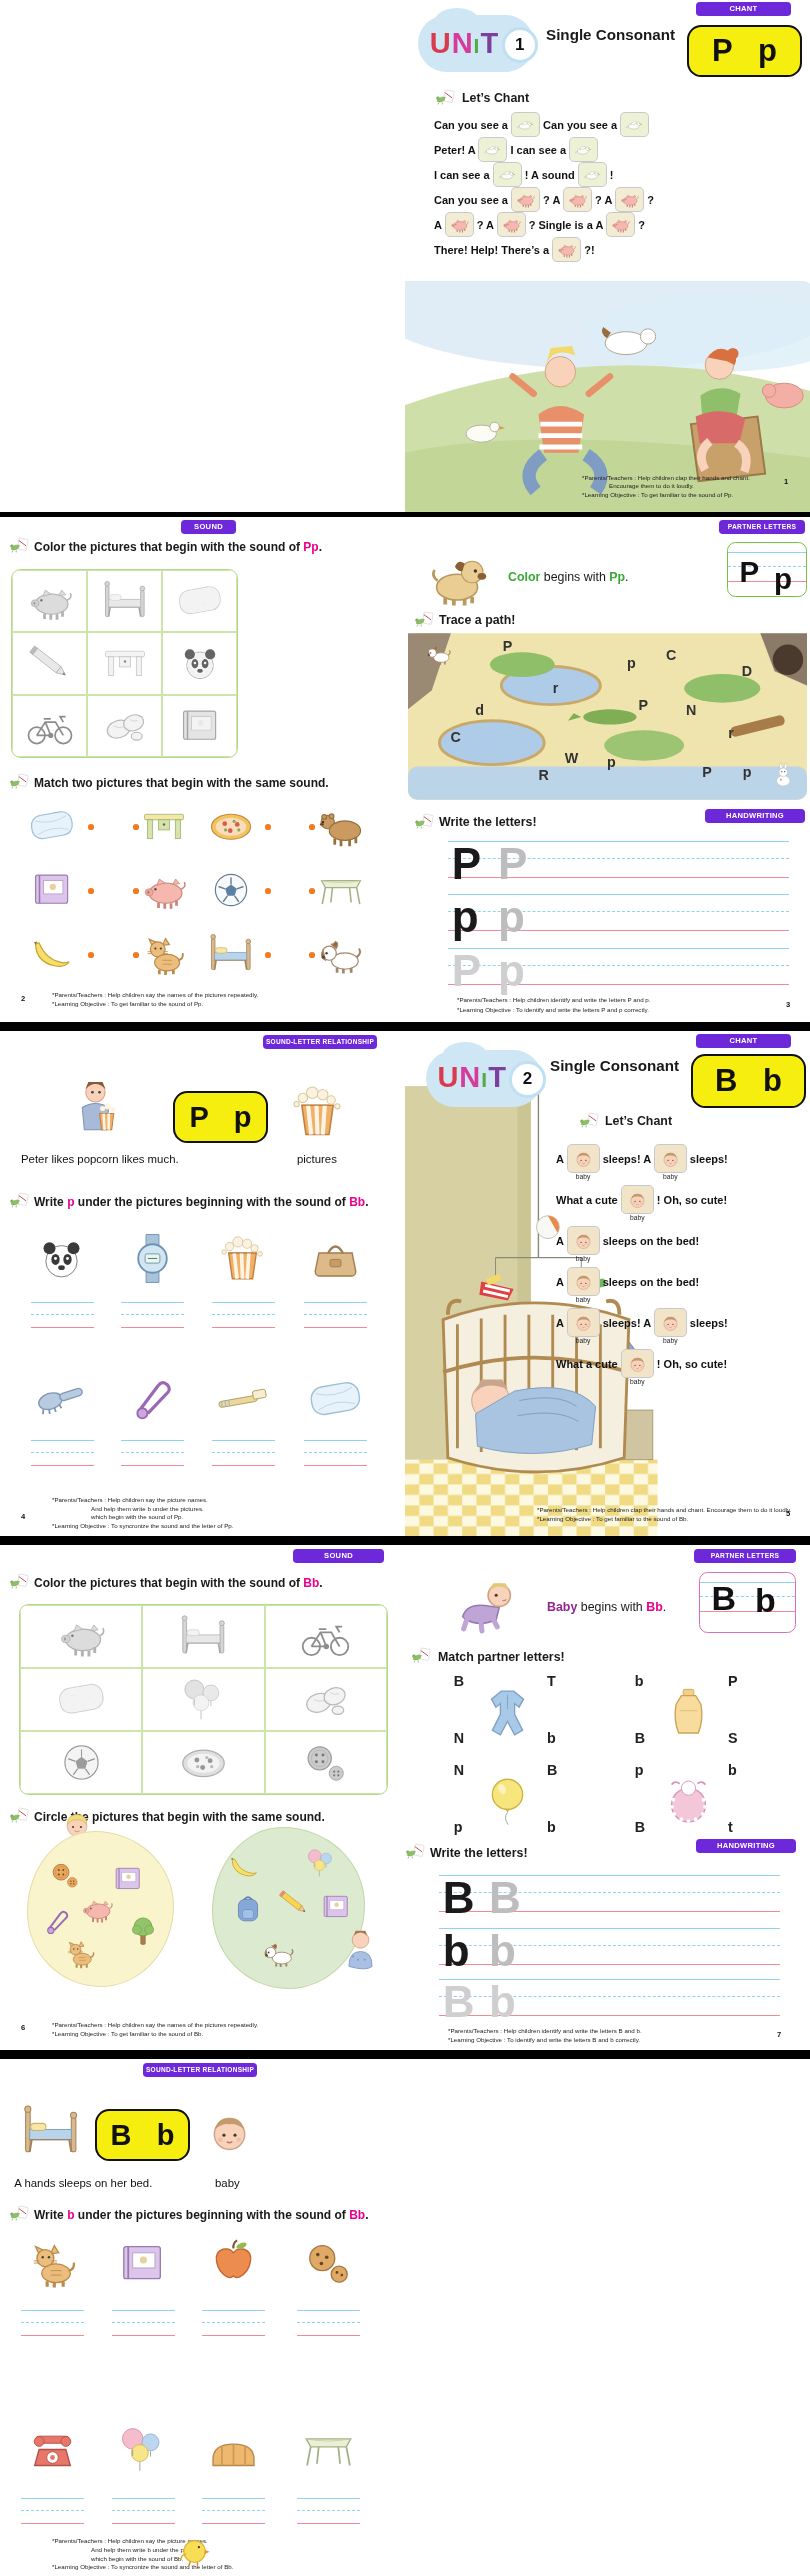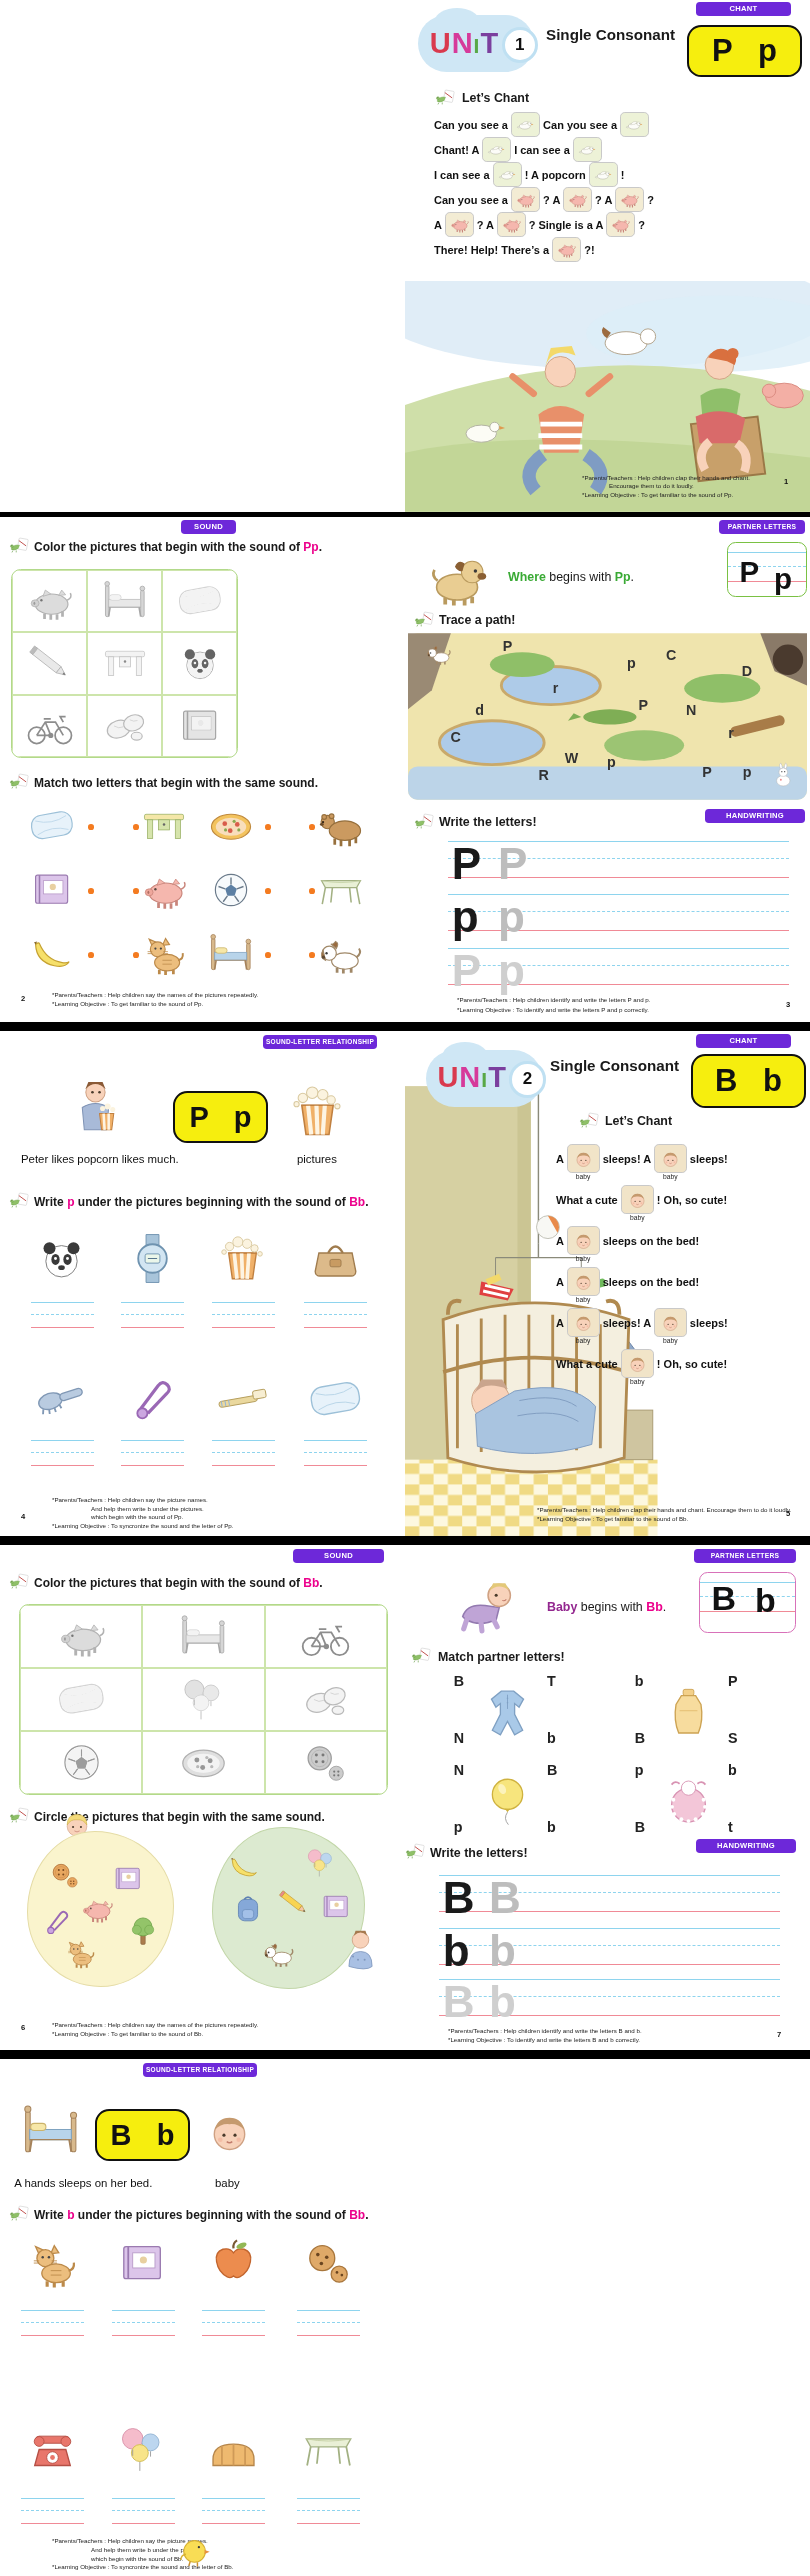--- a/index.html
+++ b/index.html
@@ -84,21 +84,21 @@
                 <circle cx="46.5" cy="29" r="1.1" fill="#333"></circle>
                 <path d="M13 38l-7 2 6 3z" fill="#fcfcf8" stroke="#b0b0a0"></path>
               </svg></span></span><span> Can you see a </span><span class="cardwrap"><span class="card" style="background:#edf2d7"><svg viewBox="0 0 64 64" width="100%" height="100%" preserveAspectRatio="xMidYMid meet">
                 <ellipse cx="30" cy="37" rx="17" ry="9" fill="#fcfcf8" stroke="#b0b0a0" stroke-width="1.5"></ellipse>
                 <path d="M20 33q6-12 20-10l-6 8z" fill="#fcfcf8" stroke="#b0b0a0"></path>
                 <circle cx="45" cy="30" r="5.5" fill="#fcfcf8" stroke="#b0b0a0"></circle>
                 <path d="M50 29.5l6 2-6 2.5z" fill="#e09a4e"></path>
                 <circle cx="46.5" cy="29" r="1.1" fill="#333"></circle>
                 <path d="M13 38l-7 2 6 3z" fill="#fcfcf8" stroke="#b0b0a0"></path>
               </svg></span></span></div>
-        <div class="chant-line" style="height: 25px;"><span>Chant! A </span><span class="cardwrap"><span class="card" style="background:#edf2d7"><svg viewBox="0 0 64 64" width="100%" height="100%" preserveAspectRatio="xMidYMid meet">
+        <div class="chant-line" style="height: 25px;"><span>Peter! A </span><span class="cardwrap"><span class="card" style="background:#edf2d7"><svg viewBox="0 0 64 64" width="100%" height="100%" preserveAspectRatio="xMidYMid meet">
                 <ellipse cx="30" cy="37" rx="17" ry="9" fill="#fcfcf8" stroke="#b0b0a0" stroke-width="1.5"></ellipse>
                 <path d="M20 33q6-12 20-10l-6 8z" fill="#fcfcf8" stroke="#b0b0a0"></path>
                 <circle cx="45" cy="30" r="5.5" fill="#fcfcf8" stroke="#b0b0a0"></circle>
                 <path d="M50 29.5l6 2-6 2.5z" fill="#e09a4e"></path>
                 <circle cx="46.5" cy="29" r="1.1" fill="#333"></circle>
                 <path d="M13 38l-7 2 6 3z" fill="#fcfcf8" stroke="#b0b0a0"></path>
               </svg></span></span><span> I can see a </span><span class="cardwrap"><span class="card" style="background:#edf2d7"><svg viewBox="0 0 64 64" width="100%" height="100%" preserveAspectRatio="xMidYMid meet">
                 <ellipse cx="30" cy="37" rx="17" ry="9" fill="#fcfcf8" stroke="#b0b0a0" stroke-width="1.5"></ellipse>
                 <path d="M20 33q6-12 20-10l-6 8z" fill="#fcfcf8" stroke="#b0b0a0"></path>
                 <circle cx="45" cy="30" r="5.5" fill="#fcfcf8" stroke="#b0b0a0"></circle>
@@ -106,21 +106,21 @@
                 <circle cx="46.5" cy="29" r="1.1" fill="#333"></circle>
                 <path d="M13 38l-7 2 6 3z" fill="#fcfcf8" stroke="#b0b0a0"></path>
               </svg></span></span></div>
         <div class="chant-line" style="height: 25px;"><span>I can see a </span><span class="cardwrap"><span class="card" style="background:#edf2d7"><svg viewBox="0 0 64 64" width="100%" height="100%" preserveAspectRatio="xMidYMid meet">
                 <ellipse cx="30" cy="37" rx="17" ry="9" fill="#fcfcf8" stroke="#b0b0a0" stroke-width="1.5"></ellipse>
                 <path d="M20 33q6-12 20-10l-6 8z" fill="#fcfcf8" stroke="#b0b0a0"></path>
                 <circle cx="45" cy="30" r="5.5" fill="#fcfcf8" stroke="#b0b0a0"></circle>
                 <path d="M50 29.5l6 2-6 2.5z" fill="#e09a4e"></path>
                 <circle cx="46.5" cy="29" r="1.1" fill="#333"></circle>
                 <path d="M13 38l-7 2 6 3z" fill="#fcfcf8" stroke="#b0b0a0"></path>
-              </svg></span></span><span> ! A popcorn </span><span class="cardwrap"><span class="card" style="background:#edf2d7"><svg viewBox="0 0 64 64" width="100%" height="100%" preserveAspectRatio="xMidYMid meet">
+              </svg></span></span><span> ! A sound </span><span class="cardwrap"><span class="card" style="background:#edf2d7"><svg viewBox="0 0 64 64" width="100%" height="100%" preserveAspectRatio="xMidYMid meet">
                 <ellipse cx="30" cy="37" rx="17" ry="9" fill="#fcfcf8" stroke="#b0b0a0" stroke-width="1.5"></ellipse>
                 <path d="M20 33q6-12 20-10l-6 8z" fill="#fcfcf8" stroke="#b0b0a0"></path>
                 <circle cx="45" cy="30" r="5.5" fill="#fcfcf8" stroke="#b0b0a0"></circle>
                 <path d="M50 29.5l6 2-6 2.5z" fill="#e09a4e"></path>
                 <circle cx="46.5" cy="29" r="1.1" fill="#333"></circle>
                 <path d="M13 38l-7 2 6 3z" fill="#fcfcf8" stroke="#b0b0a0"></path>
               </svg></span></span><span> !</span></div>
         <div class="chant-line" style="height: 25px;"><span>Can you see a </span><span class="cardwrap"><span class="card" style="background:#f3ecd4"><svg viewBox="0 0 64 64" width="100%" height="100%" preserveAspectRatio="xMidYMid meet">
                 <ellipse cx="34" cy="36" rx="21" ry="13" fill="#f5b7ae" stroke="#c9857b" stroke-width="1.5"></ellipse>
                 <ellipse cx="13" cy="35" rx="5" ry="4.5" fill="#efa79c" stroke="#c9857b"></ellipse>
@@ -320,21 +320,21 @@
         </div>
       </div>
     <span class="micon" style="left:7.6px;top:255px"><svg viewBox="0 0 64 64" width="100%" height="100%" preserveAspectRatio="xMidYMid meet">
           <rect x="28" y="8" width="28" height="34" rx="3" fill="#fff" stroke="#aaa" transform="rotate(10 42 25)"></rect>
           <path d="M30 14l22 16" stroke="#c0504d" stroke-width="3"></path>
           <path d="M6 40q8-16 26-12l-4 10q-12 8-22 2z" fill="#8fc068" stroke="#639a41"></path>
           <circle cx="9" cy="31" r="4.5" fill="#8fc068" stroke="#639a41"></circle>
           <circle cx="7.5" cy="30" r="1" fill="#333"></circle>
           <path d="M12 44l-3 6 M22 44l0 6" stroke="#639a41" stroke-width="2"></path>
         </svg></span>
-    <div class="hd" style="left:34px;top:259px">Match two letters that begin with the same sound.</div>
+    <div class="hd" style="left:34px;top:259px">Match two pictures that begin with the same sound.</div>
     <div id="p2match">
         <div class="ic" style="left: 27px; top: 284px; width: 50px; height: 50px;"><svg viewBox="0 0 64 64" width="100%" height="100%" preserveAspectRatio="xMidYMid meet">
             <g transform="rotate(-10 32 32)">
               <rect x="6" y="16" width="52" height="30" rx="13" fill="#e7f2fa" stroke="#9cc0d8" stroke-width="1.5"></rect>
               <path d="M12 22q20 9 40 0 M12 40q20-9 40 0" fill="none" stroke="#b9d5e8"></path>
             </g>
           </svg></div>
         <div class="dot" style="left: 88px; top: 307px;"></div>
         <div class="ic" style="left: 27px; top: 348px; width: 50px; height: 50px;"><svg viewBox="0 0 64 64" width="100%" height="100%" preserveAspectRatio="xMidYMid meet">
             <rect x="11" y="13" width="41" height="36" rx="2.5" fill="#dcc5ea" stroke="#9a7ab0" stroke-width="1.5"></rect>
@@ -447,21 +447,21 @@
     <div class="tab" style="left:314px;top:2.9px;width:86px;font-size:6.7px">PARTNER LETTERS</div>
     <span class="ic" style="left:14.3px;top:27px;width:74px;height:69px"><svg viewBox="0 0 64 64" width="100%" height="100%" preserveAspectRatio="xMidYMid meet">
           <ellipse cx="33" cy="40" rx="19" ry="12" fill="#e9cd92" stroke="#b99a5e" stroke-width="1.5"></ellipse>
           <circle cx="47" cy="26" r="10" fill="#e9cd92" stroke="#b99a5e"></circle>
           <path d="M40 18q-6-4-9 3 3 5 7 4z" fill="#8a5f33"></path>
           <ellipse cx="56" cy="30" rx="4" ry="3.2" fill="#8a5f33"></ellipse>
           <circle cx="50" cy="25" r="1.6" fill="#3a3a3a"></circle>
           <path d="M22 50v6 M30 51v6 M40 51v6 M47 49v6" stroke="#b99a5e" stroke-width="3.5"></path>
           <path d="M15 34q-6-4-3-10" fill="none" stroke="#b99a5e" stroke-width="2.5"></path>
         </svg></span>
-    <div class="hd" style="left:103px;top:53px;font-size:12.4px"><span class="grn">Where</span><span style="font-weight:normal"> begins with </span><span class="grn">Pp</span><span style="font-weight:normal">.</span></div>
+    <div class="hd" style="left:103px;top:53px;font-size:12.4px"><span class="grn">Color</span><span style="font-weight:normal"> begins with </span><span class="grn">Pp</span><span style="font-weight:normal">.</span></div>
     <div class="lcard" style="left:322px;top:25px;width:78px;height:53px;border:1.9px solid #7ac143">
       <i class="rl t"></i>
         <i class="rl m"></i>
         <i class="rl b"></i>
       <span class="lu">P</span>
       <span class="ll">p</span>
     </div>
     <span class="micon" style="left:7.6px;top:93px"><svg viewBox="0 0 64 64" width="100%" height="100%" preserveAspectRatio="xMidYMid meet">
           <rect x="28" y="8" width="28" height="34" rx="3" fill="#fff" stroke="#aaa" transform="rotate(10 42 25)"></rect>
           <path d="M30 14l22 16" stroke="#c0504d" stroke-width="3"></path>

